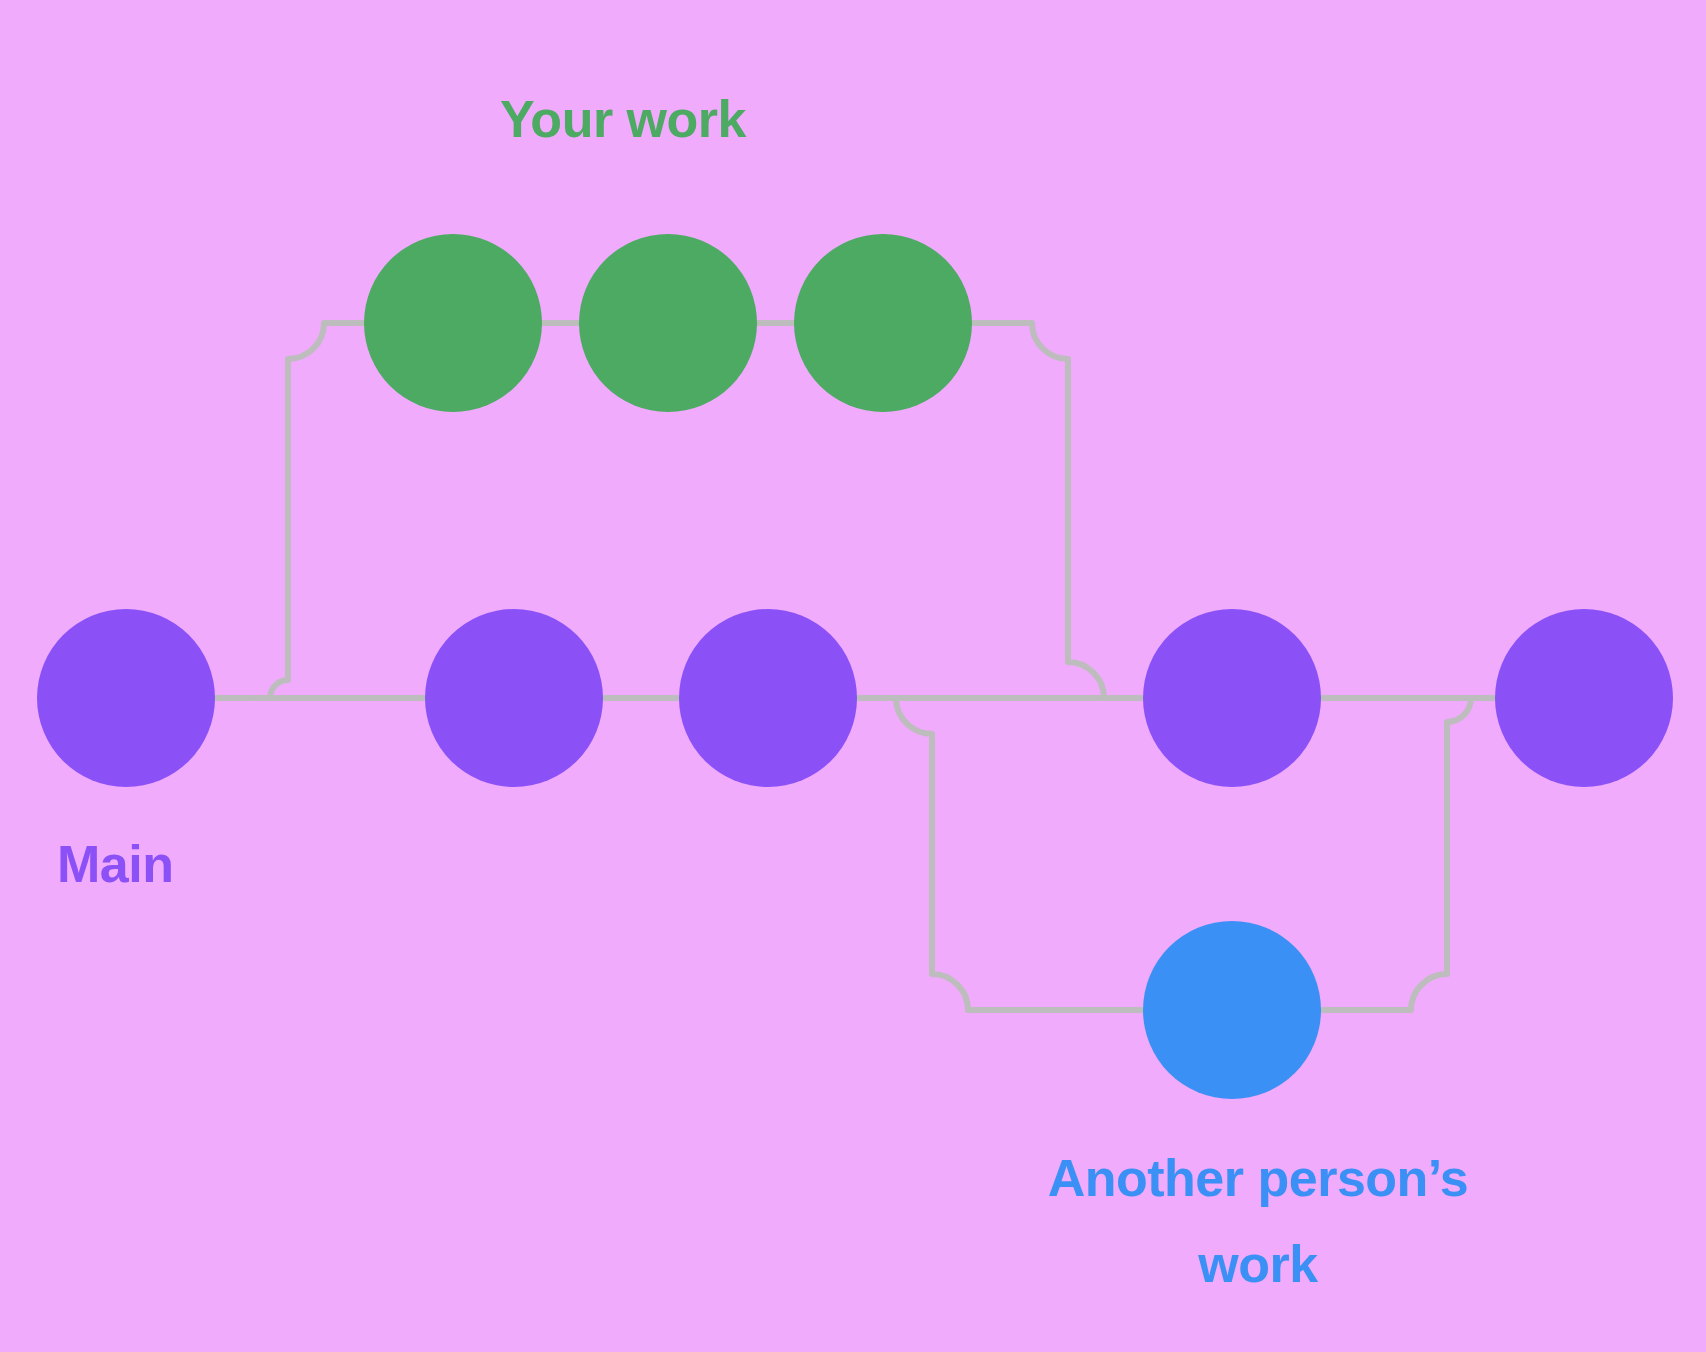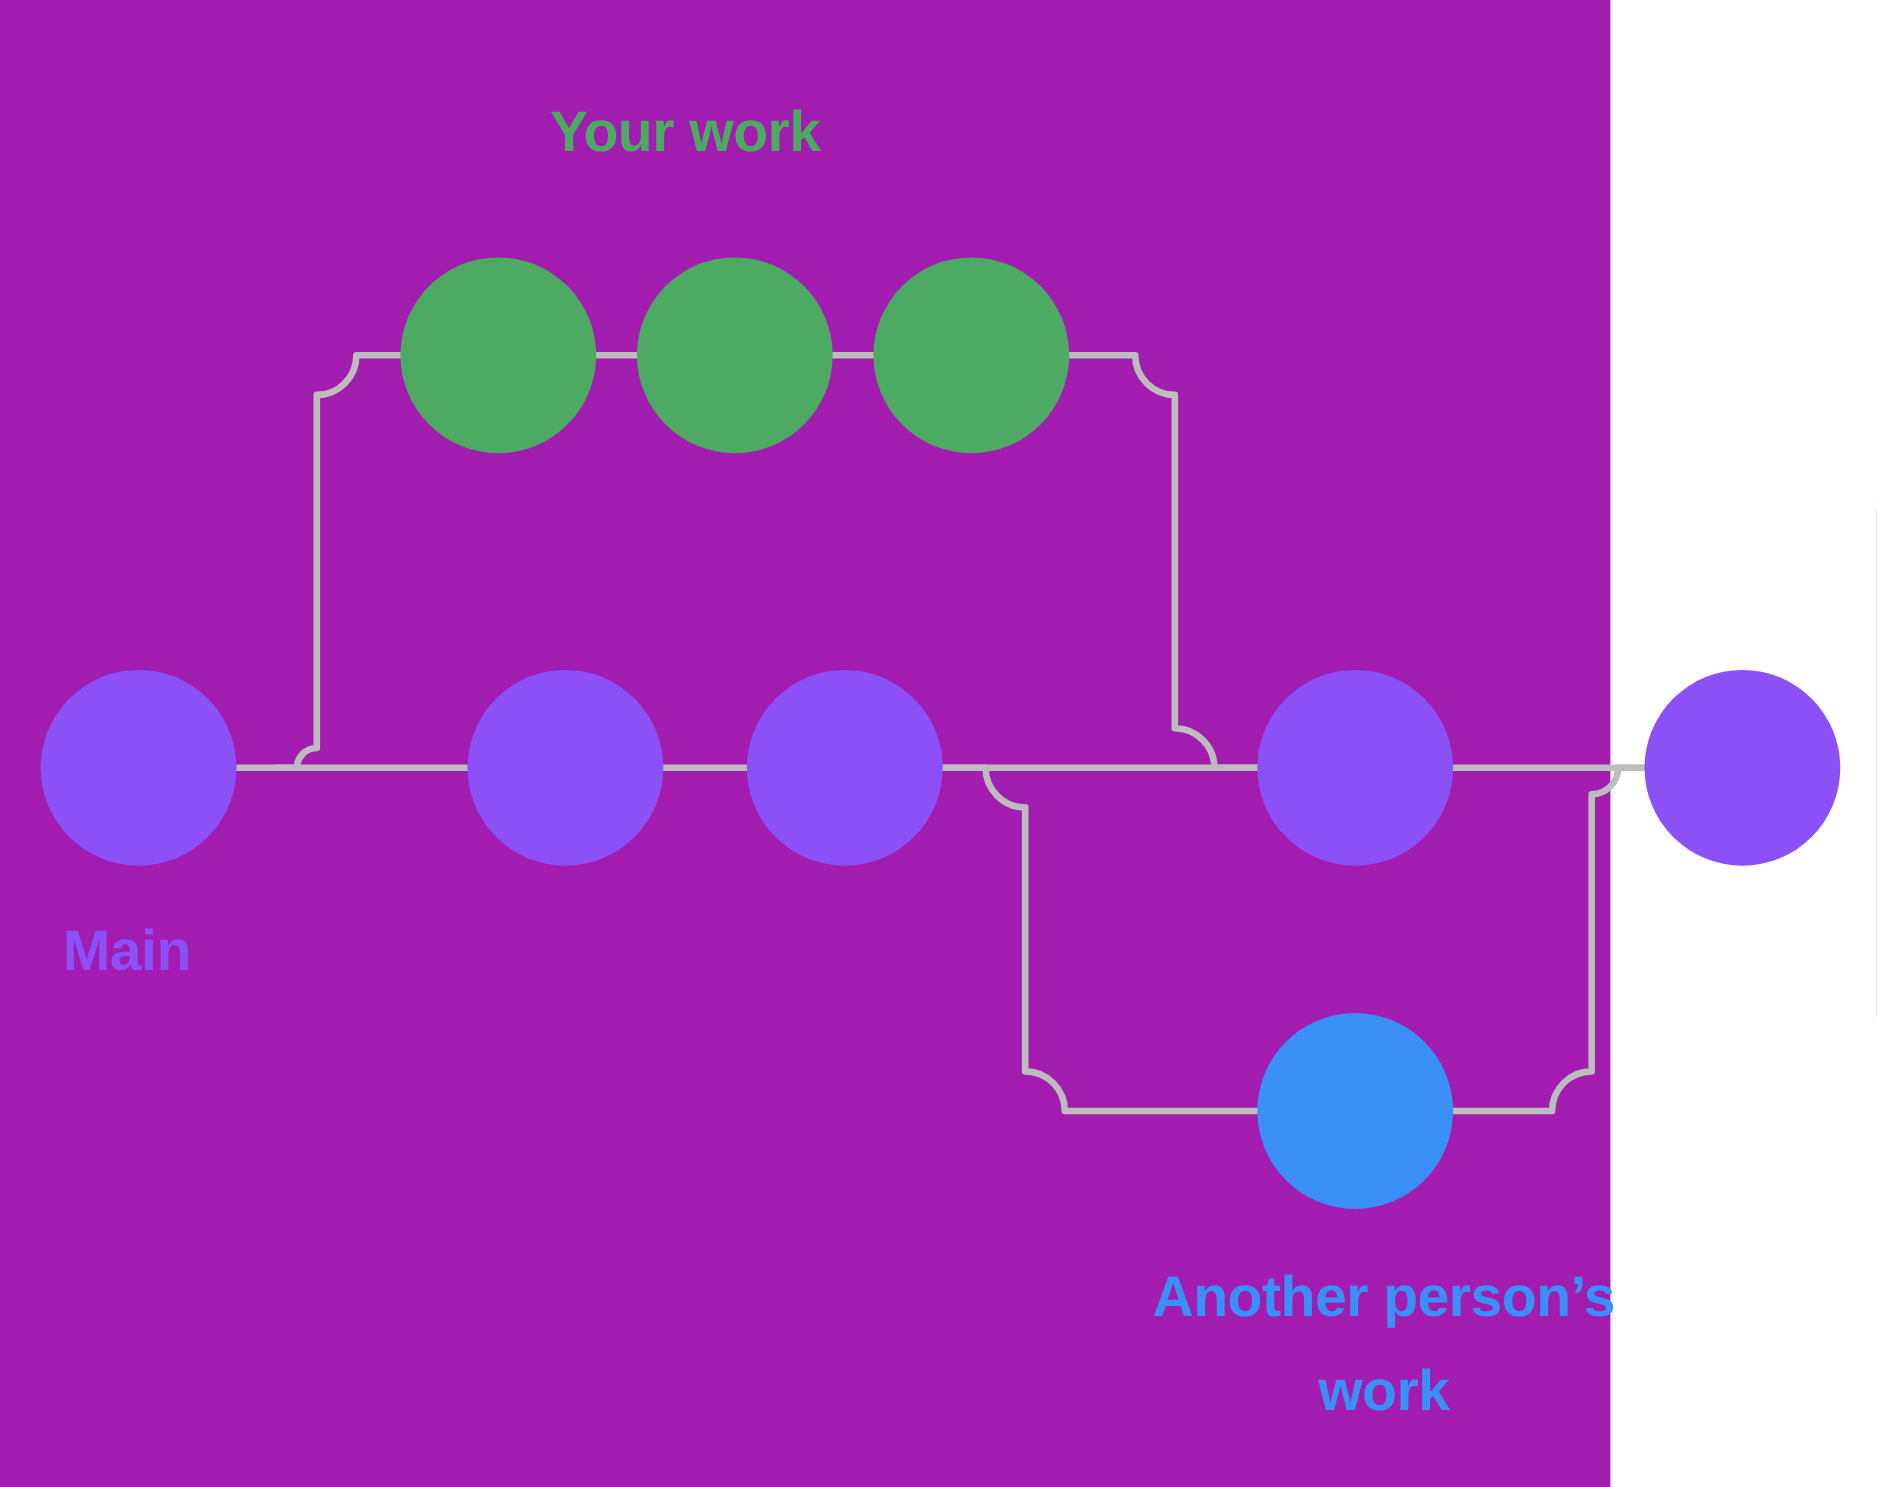--- a/index.html
+++ b/index.html
@@ -29,21 +29,21 @@
   }
   .branch-label {
     font-weight: bold;
     letter-spacing: -0.5px;
     white-space: pre;
   }
 </style>
 </head>
 <body style="width: 1706px; height: 1352px;">
 
-<div id="diagram-root" style="width: 1464px; height: 1352px; background: #a21caf;">
+<div id="diagram-root" style="width: 1706px; height: 1352px; background: #f0abfc;">
   <svg id="git-svg" viewBox="0 0 1706 1352" xmlns="http://www.w3.org/2000/svg">
     <g id="connectors-layer">
         <path d="M 215 698 L 425 698" fill="none" stroke="#BDBDBD" stroke-width="6" stroke-linecap="round" stroke-linejoin="round"></path>
         <path d="M 603 698 L 679 698" fill="none" stroke="#BDBDBD" stroke-width="6" stroke-linecap="round" stroke-linejoin="round"></path>
         <path d="M 857 698 L 1143 698" fill="none" stroke="#BDBDBD" stroke-width="6" stroke-linecap="round" stroke-linejoin="round"></path>
         <path d="M 1321 698 L 1495 698" fill="none" stroke="#BDBDBD" stroke-width="6" stroke-linecap="round" stroke-linejoin="round"></path>
         <path d="M 542 323 L 579 323" fill="none" stroke="#BDBDBD" stroke-width="6" stroke-linecap="round" stroke-linejoin="round"></path>
         <path d="M 757 323 L 794 323" fill="none" stroke="#BDBDBD" stroke-width="6" stroke-linecap="round" stroke-linejoin="round"></path>
         <path d="M 252 698 L 270 698 A 18 18 0 0 1 288 680 L 288 359 A 36 36 0 0 0 324 323 L 364 323" fill="none" stroke="#BDBDBD" stroke-width="6" stroke-linecap="round" stroke-linejoin="round"></path>
         <path d="M 972 323 L 1032 323 A 36 36 0 0 0 1068 359 L 1068 662 A 36 36 0 0 1 1104 698 L 1143 698" fill="none" stroke="#BDBDBD" stroke-width="6" stroke-linecap="round" stroke-linejoin="round"></path>

